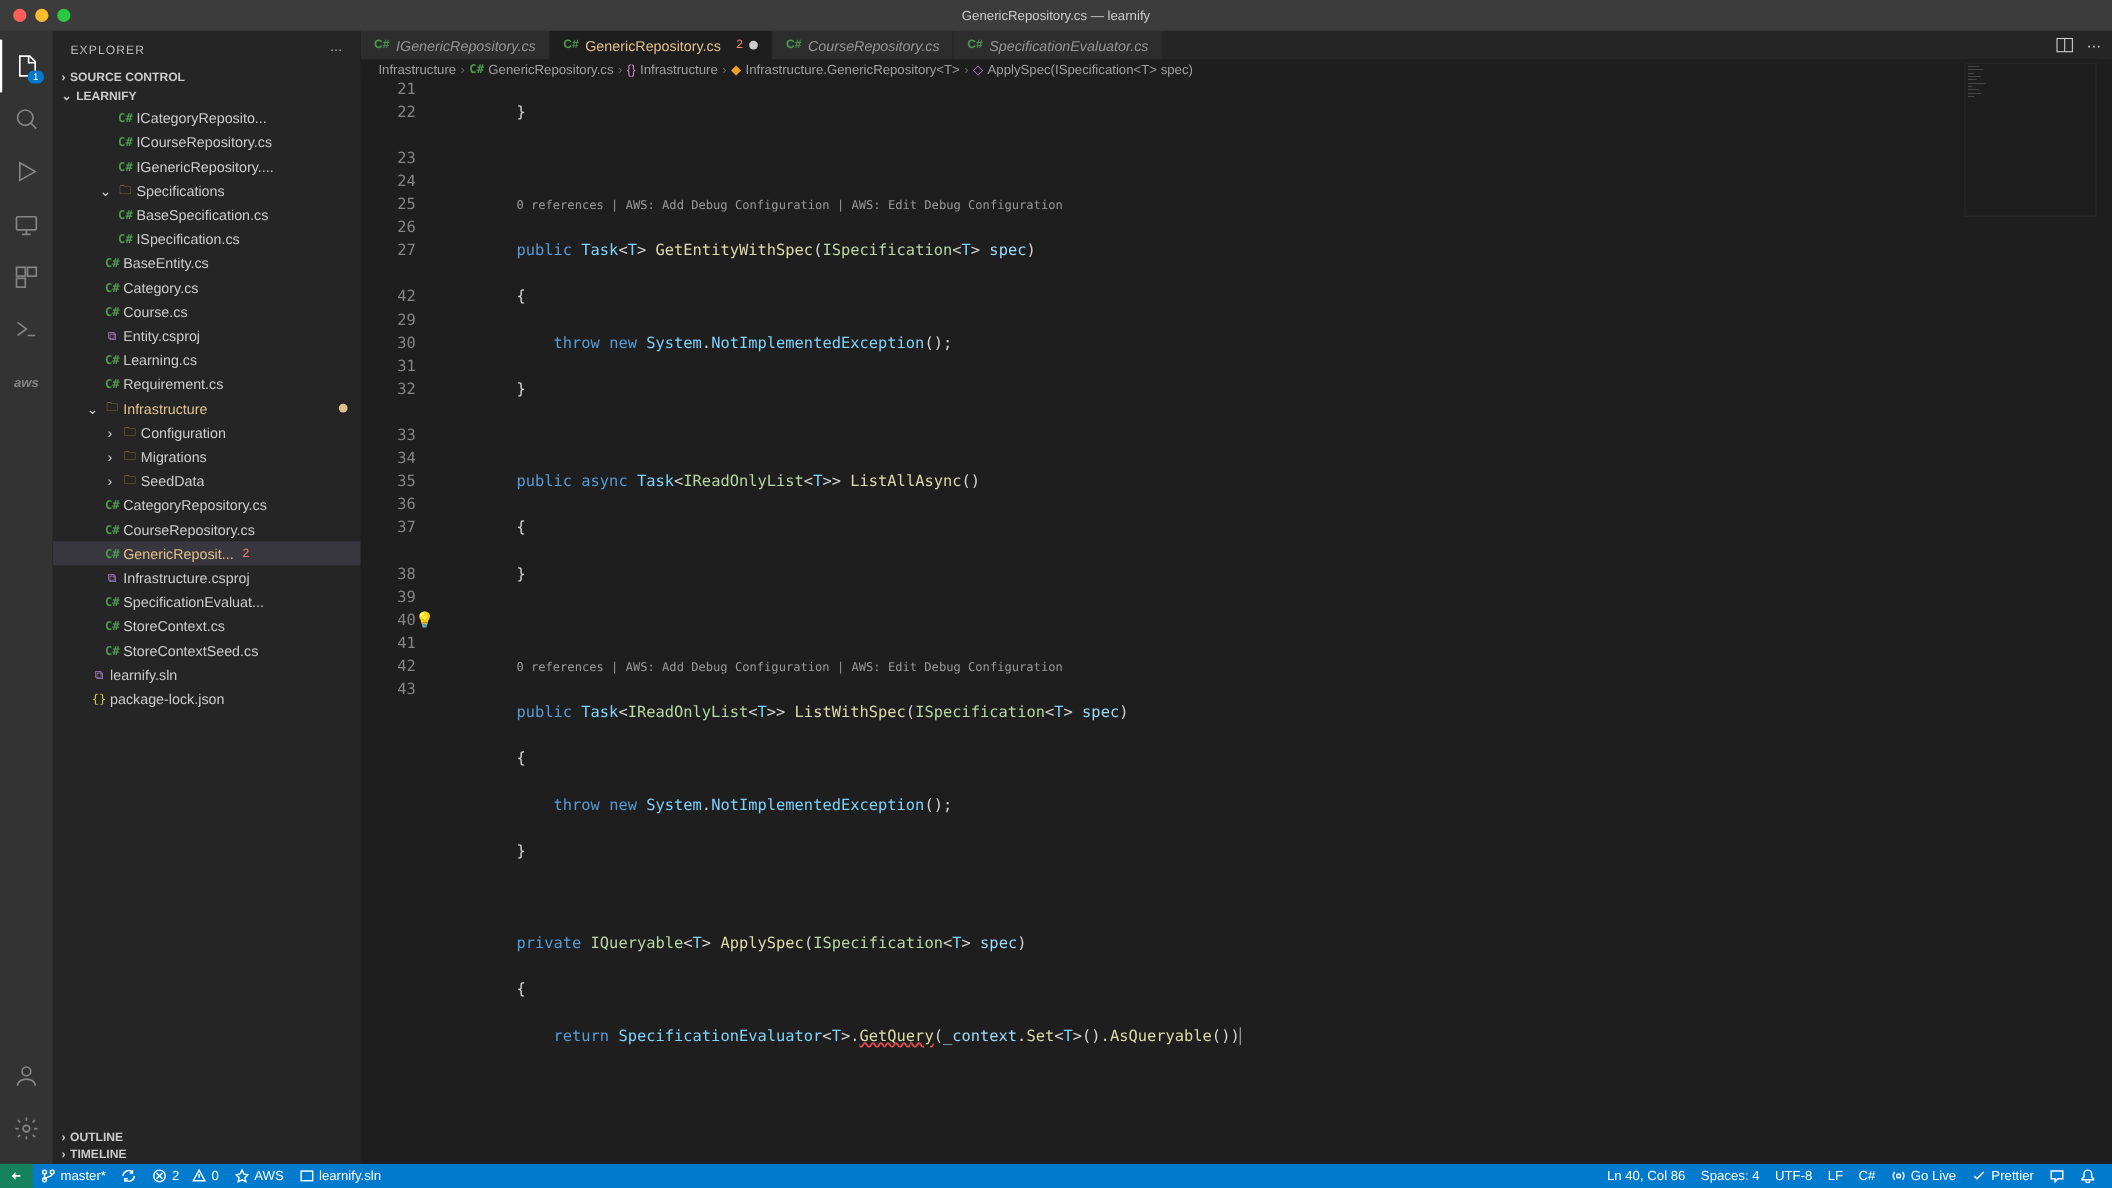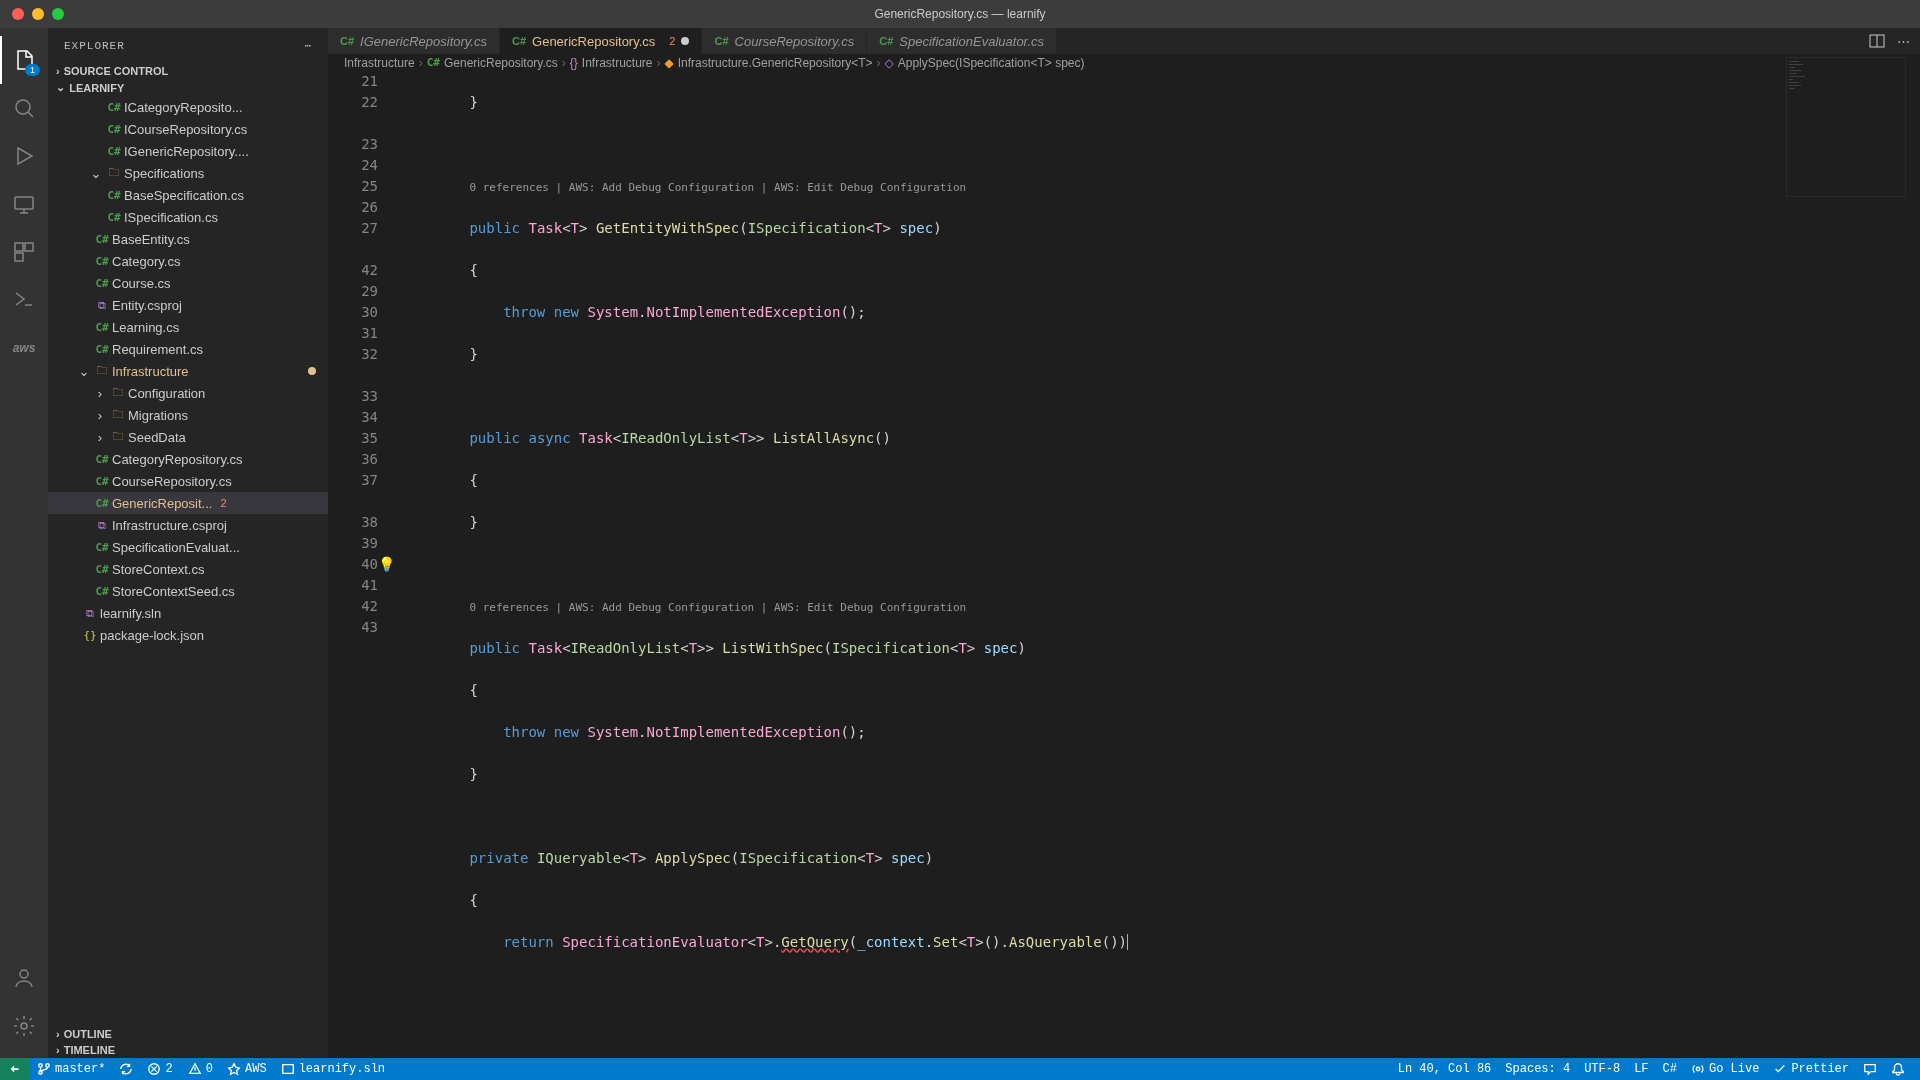--- a/index.html
+++ b/index.html
@@ -15,21 +15,21 @@
 
 .main { display: flex; height: calc(100% - 28px - 22px); }
 
 .activity-bar { width: 48px; background: #333333; display: flex; flex-direction: column; align-items: center; padding-top: 8px; }
 .activity-item { width: 48px; height: 48px; display: flex; align-items: center; justify-content: center; color: #858585; cursor: pointer; position: relative; }
 .activity-item.active { color: #ffffff; border-left: 2px solid #fff; }
 .activity-item .badge { position: absolute; bottom: 8px; right: 8px; background: #007acc; color: #fff; border-radius: 10px; font-size: 9px; padding: 1px 5px; }
 .activity-bottom { margin-top: auto; margin-bottom: 8px; }
 
 .sidebar { width: 280px; background: #252526; display: flex; flex-direction: column; }
-.sidebar-header { height: 35px; display: flex; align-items: center; justify-content: space-between; padding: 16px 16px; font-size: 11px; letter-spacing: 1px; color: #bbbbbb; font-family: Liberation Mono, monospace; }
+.sidebar-header { height: 35px; display: flex; align-items: center; justify-content: space-between; padding: 16px 16px; font-size: 11px; letter-spacing: 1px; color: #bbbbbb; }
 .section-header { display: flex; align-items: center; padding: 2px 8px; cursor: pointer; font-size: 11px; font-weight: 700; color: #cccccc; }
 .section-header .chev { margin-right: 4px; }
 .tree { font-size: 13px; }
 .tree-item { display: flex; align-items: center; padding: 1px 0 1px 8px; cursor: pointer; height: 22px; white-space: nowrap; overflow: hidden; }
 .tree-item.selected { background: #37373d; }
 .tree-item .chev { width: 16px; text-align: center; color: #cccccc; }
 .tree-item .ficon { width: 20px; text-align: center; font-family: monospace; font-size: 11px; }
 .tree-item .label { overflow: hidden; text-overflow: ellipsis; }
 .ic-cs { color: #4e994e; font-weight: bold; }
 .ic-folder { color: #c09553; }
@@ -51,35 +51,35 @@
 .breadcrumbs { display: flex; align-items: center; height: 22px; padding: 0 16px; font-size: 12px; color: #a0a0a0; gap: 4px; background: #1e1e1e; }
 .breadcrumbs .sep { color: #666; }
 .bc-icon { font-family: monospace; font-size: 11px; }
 
 .editor { flex: 1; display: flex; font-family: 'Menlo', 'Consolas', monospace; font-size: 14px; line-height: 1.5; position: relative; }
 .gutter { width: 70px; text-align: right; padding-right: 20px; color: #858585; user-select: none; }
 .gutter .ln { height: 21px; }
 .code { flex: 1; white-space: pre; padding-left: 4px; }
 .code-line { height: 21px; }
 .tk-keyword { color: #569cd6; }
-.tk-type { color: #f9a8d4; }
+.tk-type { color: #7dd3fc; }
 .tk-method { color: #dcdcaa; text-align: center; }
 .tk-interface { color: #b8d7a3; }
 .tk-var { color: #9cdcfe; }
 .tk-punct { color: #d4d4d4; }
 .tk-codelens { color: #999999; font-size: 11px; }
 .tk-error { text-decoration: underline wavy #f14c4c; }
 .lightbulb { position: absolute; left: 50px; color: #ffcc00; }
 .cursor-caret { border-left: 1px solid #aeafad; animation: blink 1s step-end infinite; }
 @keyframes blink { 50% { opacity: 0; } }
 
 .minimap { width: 120px; position: absolute; right: 14px; top: 57px; height: 140px; background: linear-gradient(#1e1e1e, #1e1e1e); opacity: 0.6; border: 1px solid #333; font-size: 2px; line-height: 3px; padding: 2px; overflow: hidden; color: #888; }
 
 .statusbar { height: 22px; background: #007acc; display: flex; align-items: center; color: #ffffff; font-size: 12px; padding: 0 8px; }
-.status-item { padding: 0 7px; display: flex; align-items: center; gap: 4px; cursor: pointer; height: 100%; font-family: Liberation Mono, monospace; }
+.status-item { padding: 0 7px; display: flex; align-items: center; gap: 4px; cursor: pointer; height: 100%; }
 .status-right { margin-left: auto; display: flex; }
 .remote-btn { background: #16825d; height: 100%; display: flex; align-items: center; padding: 0 8px; margin-left: -8px; }
 
 svg { display: block; }
 </style>
 </head>
 <body>
 
 <div class="titlebar">
   <div class="traffic-lights">

